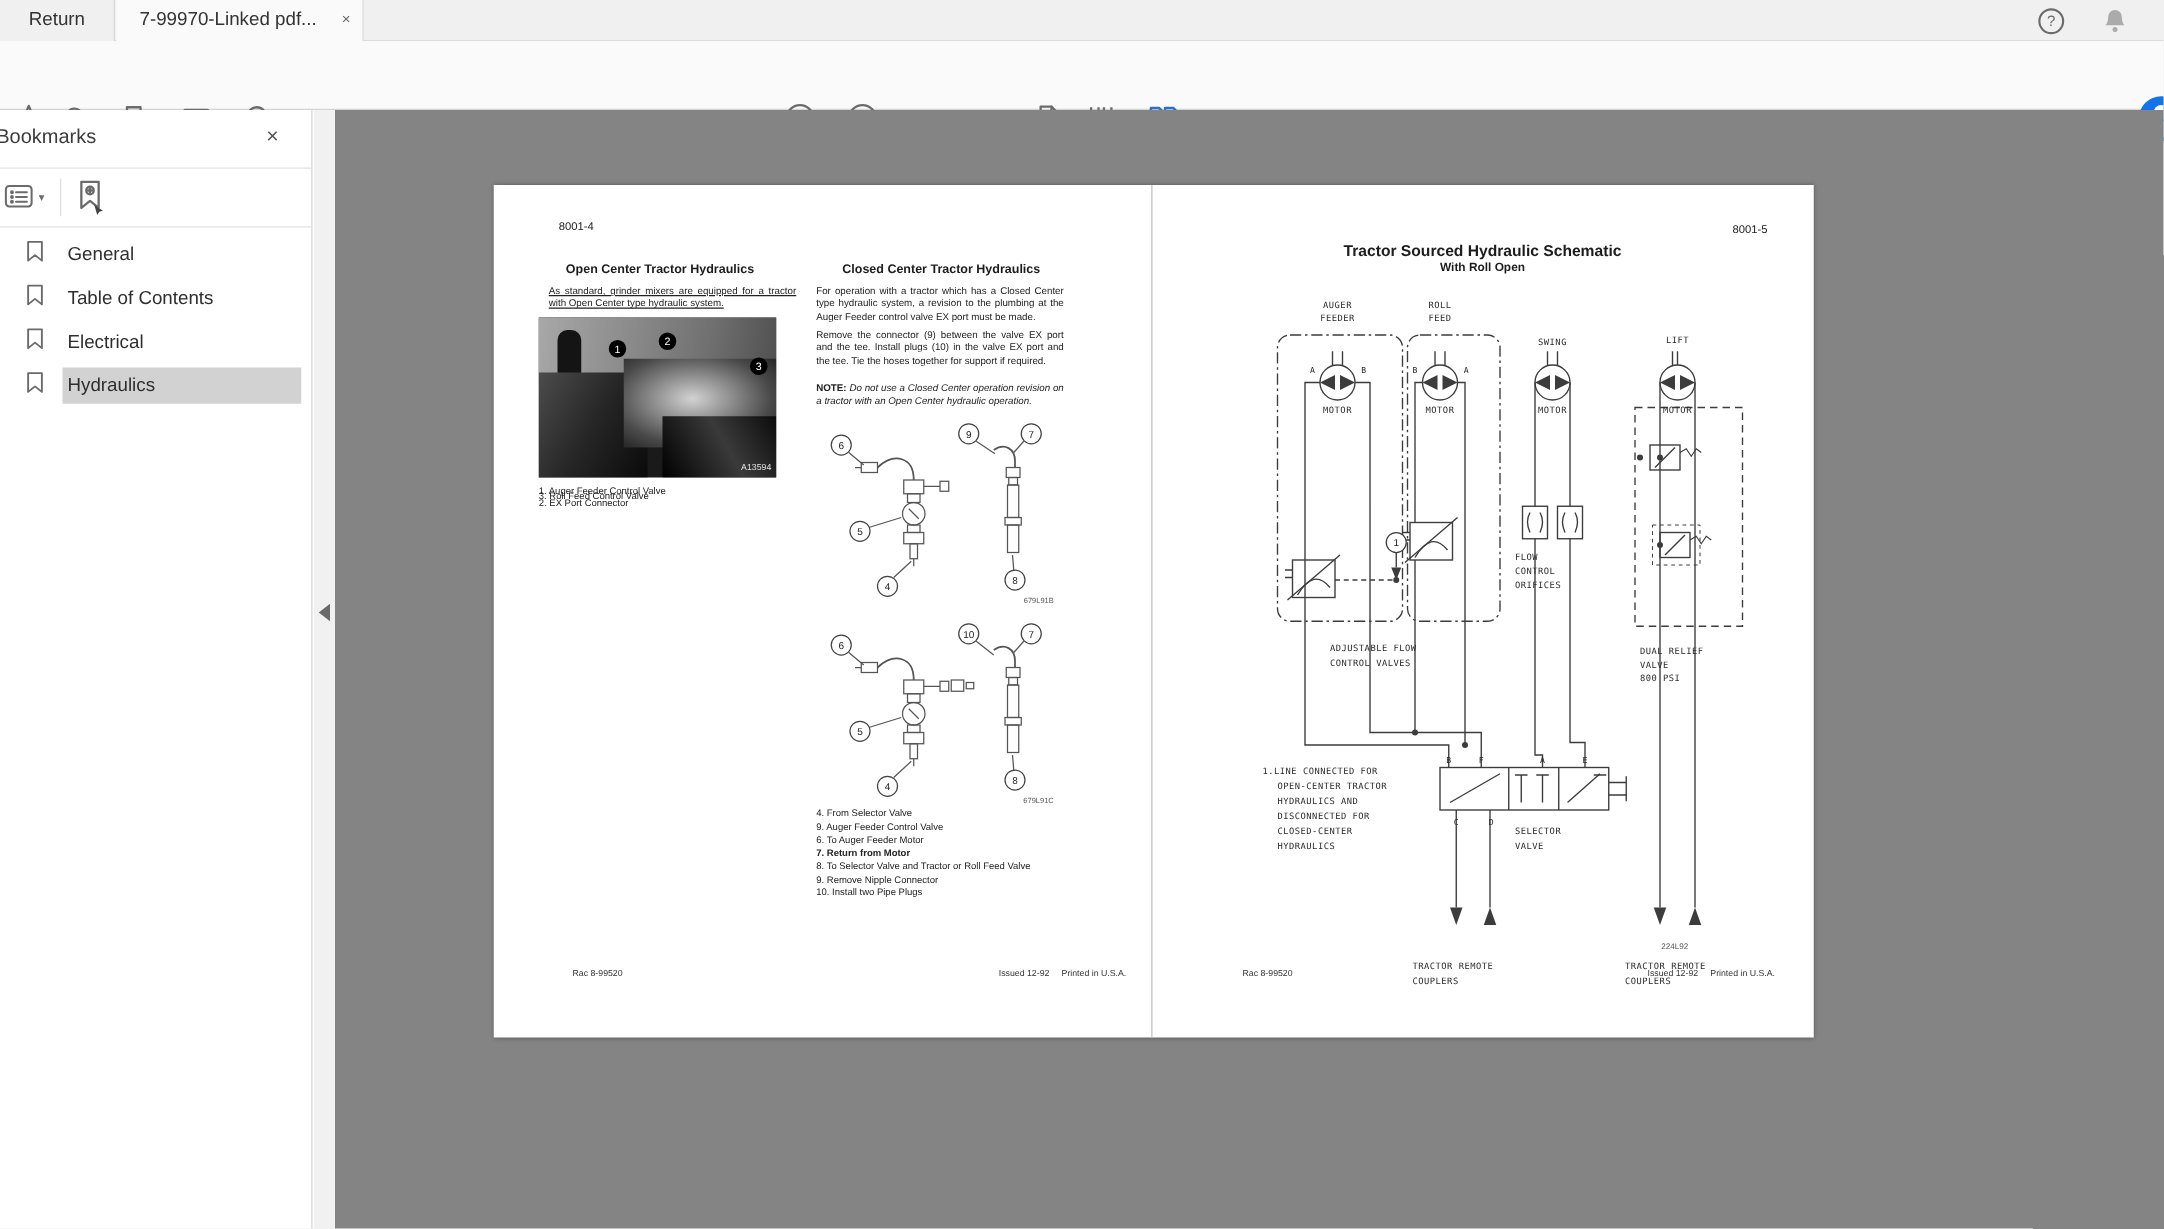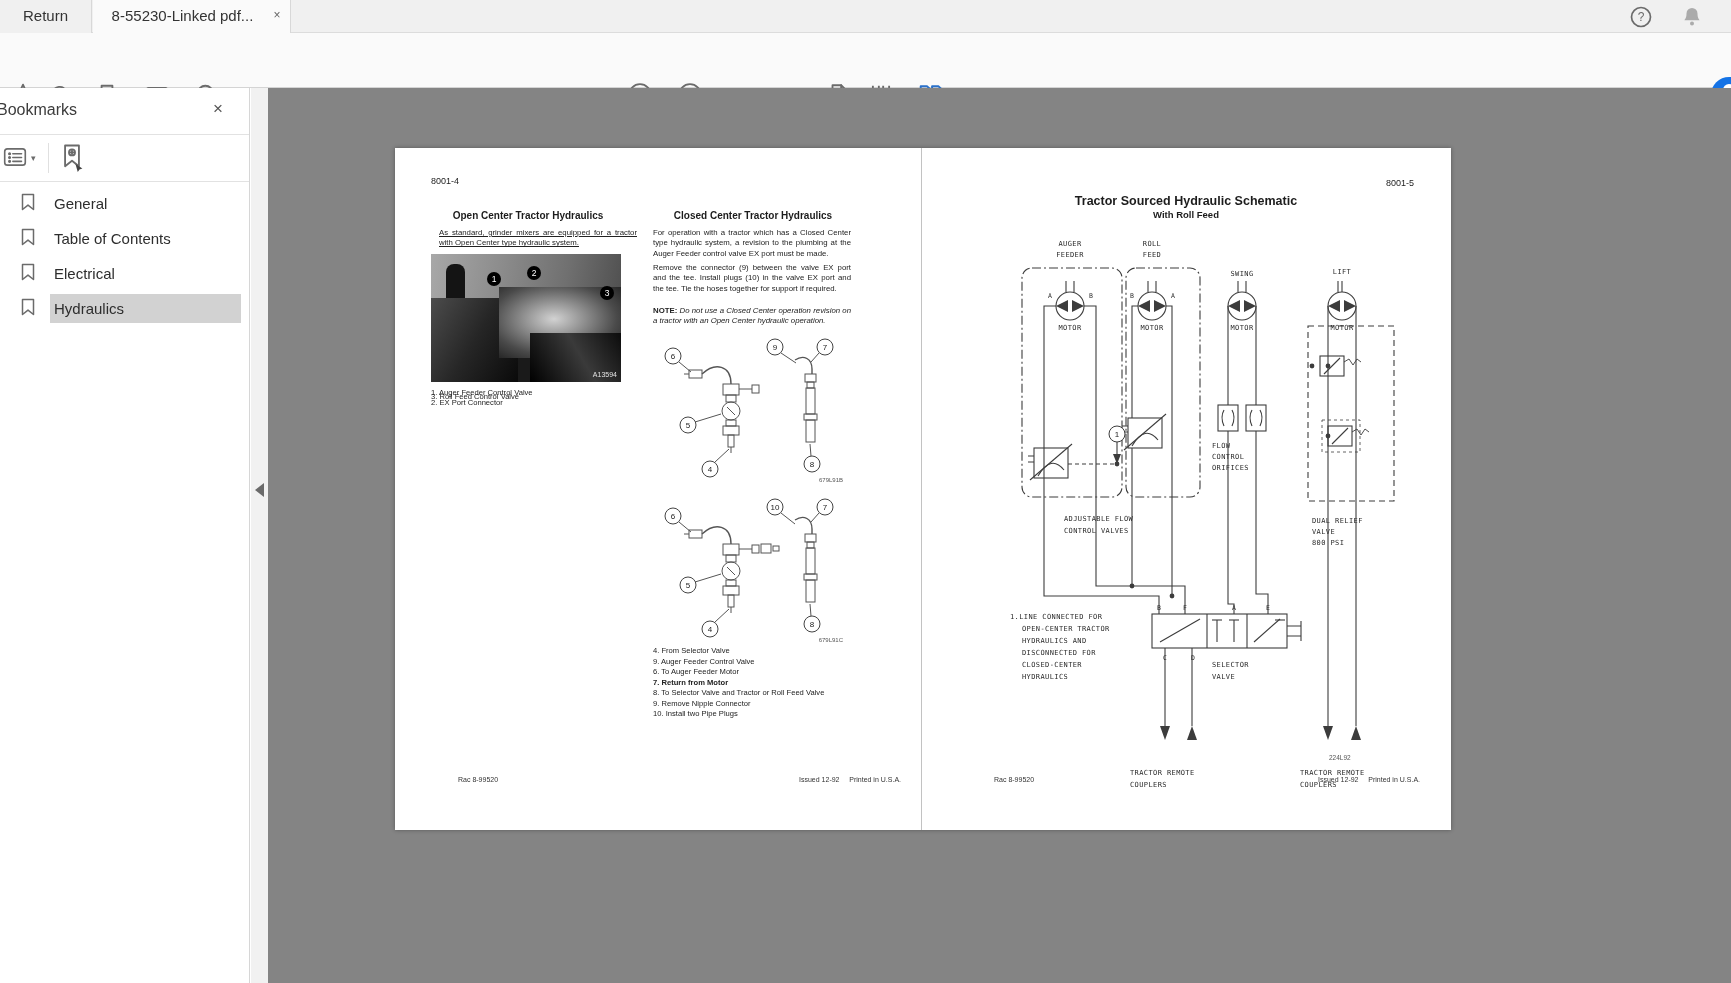--- a/index.html
+++ b/index.html
@@ -39,21 +39,21 @@
   .strip { position:absolute; left:251px; top:88px; width:17px; bottom:0; background:#f1f1f1; }
   .collapse-tri { position:absolute; left:4px; top:395px; width:0; height:0; border-top:7px solid transparent; border-bottom:7px solid transparent; border-right:9px solid #6a6a6a; }
 
   
   .canvas { position:absolute; left:268px; top:88px; right:0; bottom:0; background:#848484; }
   .spread { position:absolute; left:127px; top:60px; width:1056px; height:682px; background:#fff; box-shadow:0 0 4px rgba(0,0,0,.35); display:flex; }
   .page { position:relative; height:100%; font-family:"Liberation Sans",sans-serif; color:#1c1c1c; }
   .page-left { width:527px; border-right:1px solid #c2c2c2; }
   .page-right { width:528px; }
   .abs { position:absolute; }
-  .pcode { font-size:9px; color:#222; }
+  .pcode { font-size:9px; color:#222;margin-left:16px; }
   .ptitle { width:100%; text-align:center; font-weight:bold; font-size:12.5px; }
   .psub { width:100%; text-align:center; font-weight:bold; font-size:9.5px; }
   .colhead { width:200px; text-align:center; font-weight:bold; font-size:10px; }
   .ppara { width:198px; font-size:7.8px; line-height:1.34; text-align:justify; color:#222; }
   .legend { font-size:7.6px; line-height:1.38; color:#222; }
   .pfoot { font-size:7px; color:#333; }
 
   
   .photo { position:absolute; left:36px; top:106px; width:190px; height:128px; background:#1a1a1a; overflow:hidden; }
   .ph-wall { position:absolute; left:0; top:0; right:0; height:42%; background:linear-gradient(100deg,#a8a8a8,#8d8d8d 35%,#707070 70%,#4f4f4f); }
@@ -74,21 +74,21 @@
   .ico-blue { stroke:#2a70c9; fill:none; stroke-width:1.8; stroke-linecap:round; stroke-linejoin:round; }
 </style>
 </head>
 <body>
 
 <div class="app">
 
   <div class="tabbar">
     <div class="tab tab-tools">Return</div>
     <div class="tab tab-doc">
-      <span>8-55230-Linked pdf...</span>
+      <span>7-99970-Linked pdf...</span>
       <span class="tab-close">×</span>
     </div>
     <div class="tb-right-ico" style="left:1629px;">
       <svg class="ico" width="24" height="24" viewBox="0 0 24 24">
           <circle cx="12" cy="12" r="9.5"></circle>
           <text x="12" y="16" text-anchor="middle" style="font-size:12px;fill:#6b6b6b;stroke:none;font-family:'Liberation Sans',sans-serif">?</text>
         </svg>
     </div>
     <div class="tb-right-ico" style="left:1680px;">
       <svg width="24" height="24" viewBox="0 0 24 24">
@@ -379,21 +379,21 @@
         <div class="abs pfoot" style="left:63px;top:628px;">Rac 8-99520</div>
         <div class="abs pfoot" style="right:20px;top:628px;">
           <span>Issued 12-92</span>&nbsp;&nbsp;&nbsp;&nbsp;
           <span>Printed in U.S.A.</span>
         </div>
       </div>
 
       <div class="page page-right">
         <div class="abs pcode" style="right:36px;top:30px;">8001-5</div>
         <div class="abs ptitle" style="left:0;top:46px;">Tractor Sourced Hydraulic Schematic</div>
-        <div class="abs psub" style="left:0;top:61px;">With Roll Feed</div>
+        <div class="abs psub" style="left:0;top:61px;">With Roll Open</div>
 
         <svg class="abs" style="left:80px;top:78px;" width="420" height="575" viewBox="0 0 420 575">
           <g stroke="#3c3c3c" stroke-width="1.1" fill="none">
 
             <rect x="20" y="42" width="100" height="229" rx="10" stroke-dasharray="9 3 2 3"></rect>
             <rect x="124" y="42" width="74" height="229" rx="10" stroke-dasharray="9 3 2 3"></rect>
 
             <circle cx="68" cy="80" r="14"></circle>
               <line x1="64" y1="66" x2="64" y2="55"></line>
               <line x1="72" y1="66" x2="72" y2="55"></line>

